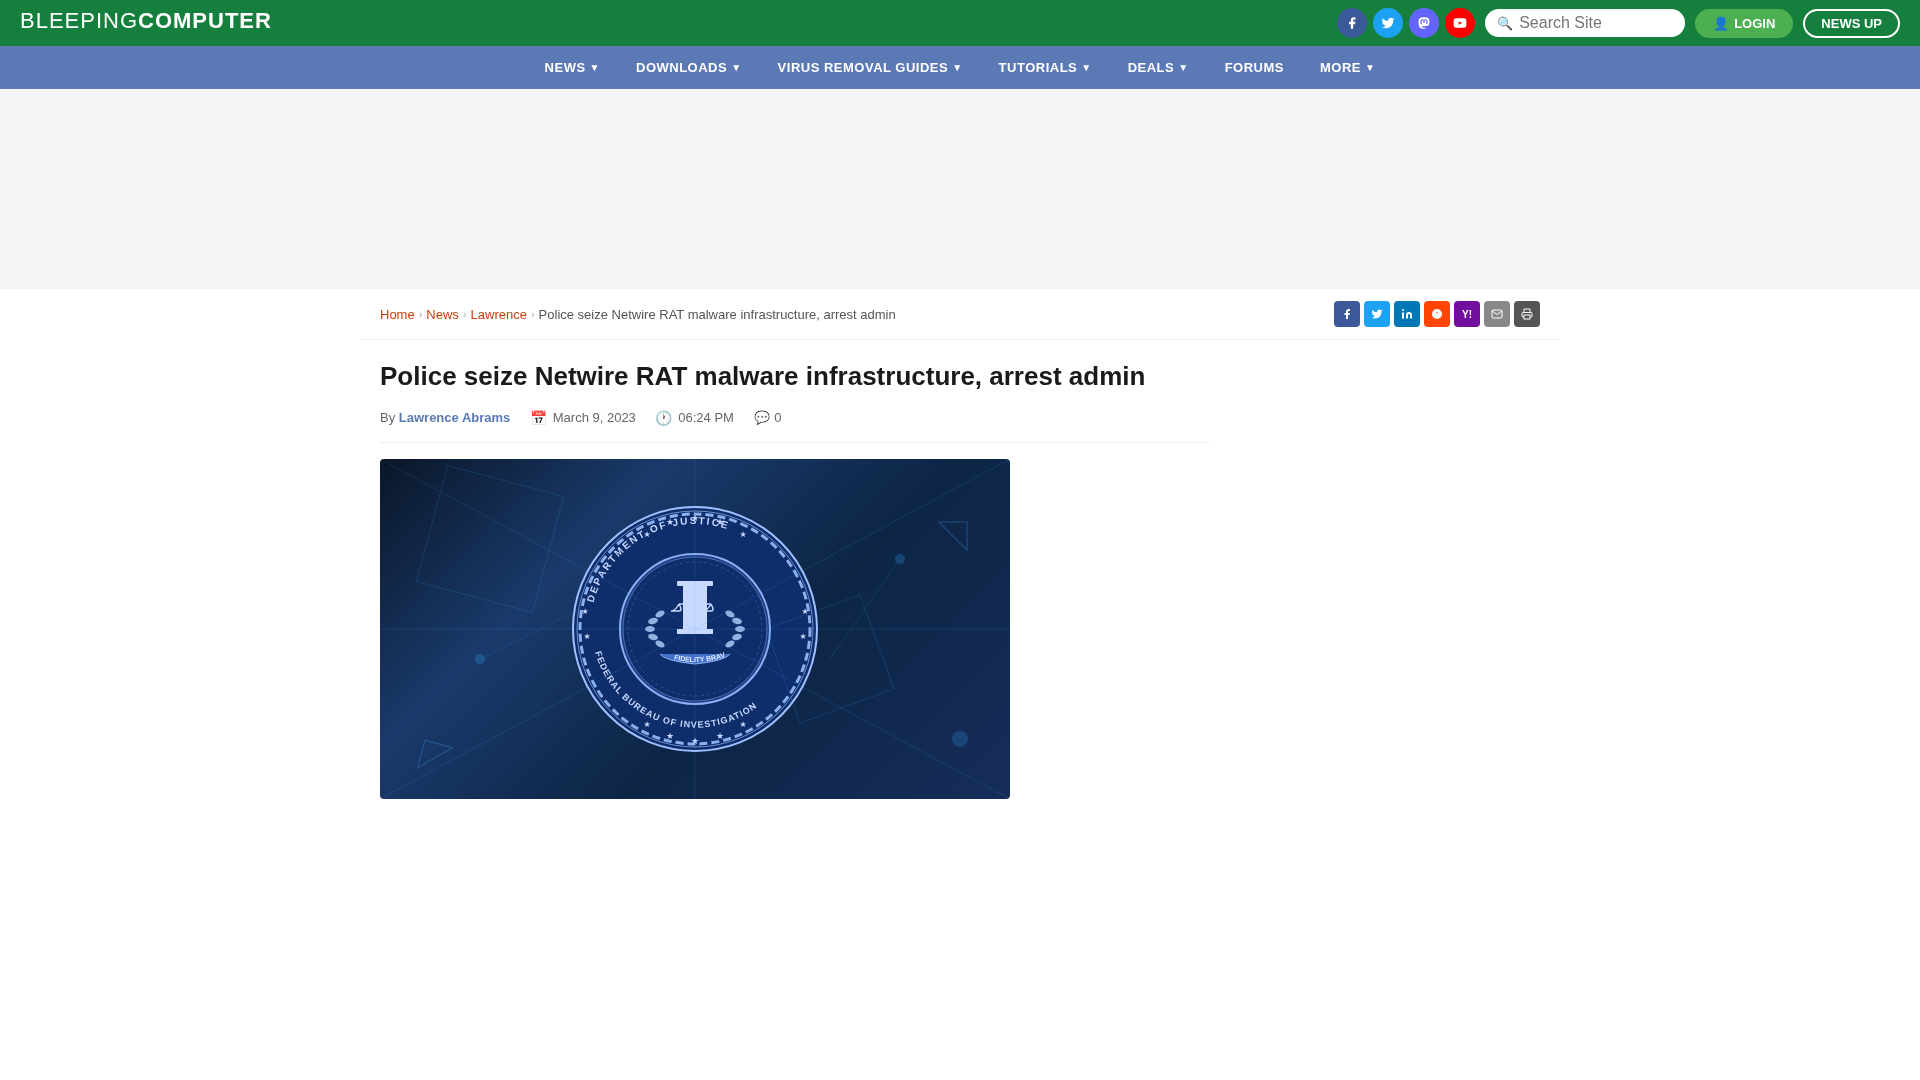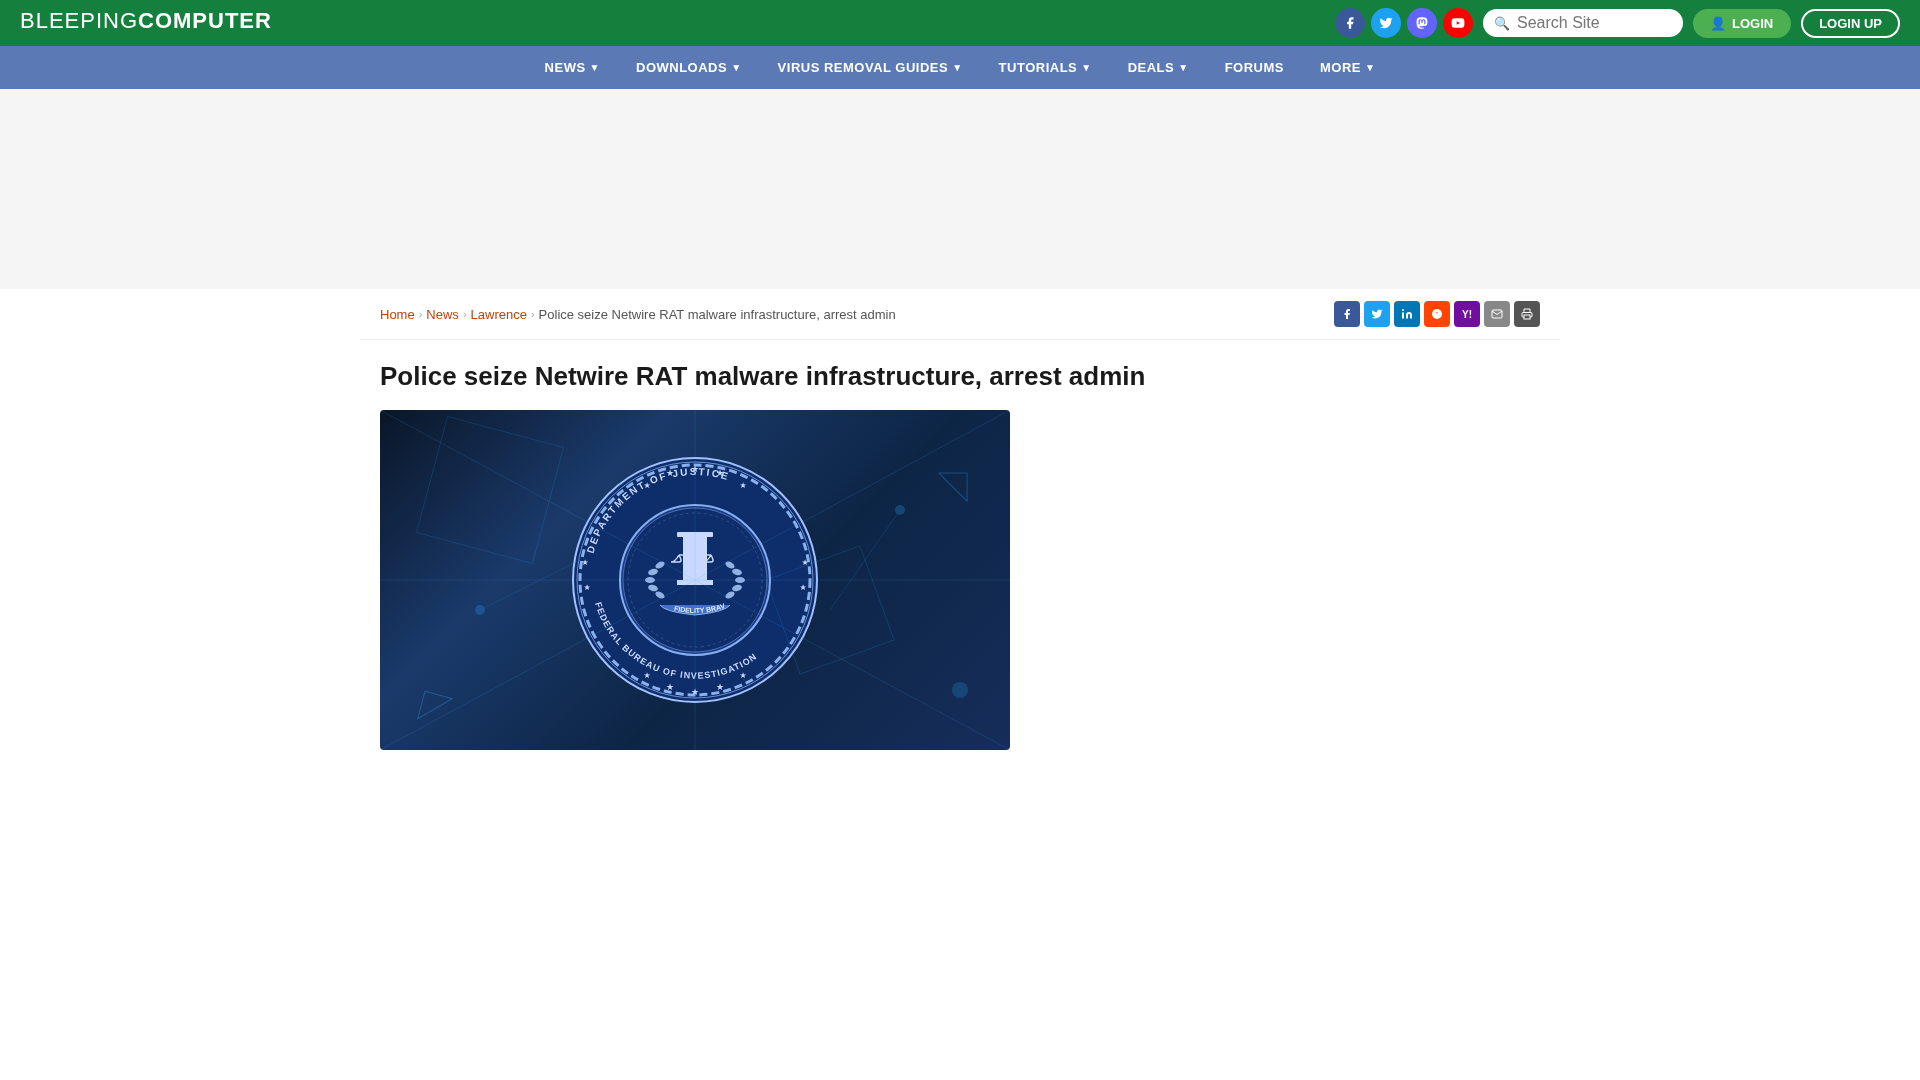--- a/index.html
+++ b/index.html
@@ -272,21 +272,21 @@
     </div>
     <div class="search-box">
       <span class="search-icon-svg">🔍</span>
       <input type="text" placeholder="Search Site" style="">
     </div>
     <button class="btn-login">
       <span>👤</span>
       <span>LOGIN</span>
     </button>
     <button class="btn-signup">
-      <span>LOGIN UP</span>
+      <span>NEWS UP</span>
     </button>
   </div>
 </header>
 
 <nav class="nav">
   <a class="nav-item" href="#">
     <span>NEWS</span>
     <span class="nav-arrow">▼</span>
   </a>
   <a class="nav-item" href="#">
@@ -363,20 +363,35 @@
           <path d="M6 18H4a2 2 0 0 1-2-2v-5a2 2 0 0 1 2-2h16a2 2 0 0 1 2 2v5a2 2 0 0 1-2 2h-2"></path>
           <rect x="6" y="14" width="12" height="8"></rect>
         </svg>
     </button>
   </div>
 </div>
 
 <div class="article-container">
   <main class="article-main">
     <h1 class="article-title">Police seize Netwire RAT malware infrastructure, arrest admin</h1>
+    <div class="article-meta">
+      <span>By <a class="author-link" href="#">Lawrence Abrams</a></span>
+      <span class="meta-item">
+        <span class="meta-icon">📅</span>
+        <span>March 9, 2023</span>
+      </span>
+      <span class="meta-item">
+        <span class="meta-icon">🕐</span>
+        <span>06:24 PM</span>
+      </span>
+      <span class="comment-count">
+        <span>💬</span>
+        <span>0</span>
+      </span>
+    </div>
 
     <div class="article-image">
 
       <svg class="network-bg" viewBox="0 0 630 340" preserveAspectRatio="xMidYMid slice">
 
         <line x1="0" y1="0" x2="630" y2="340" stroke="#4af" stroke-width="0.5"></line>
         <line x1="0" y1="340" x2="630" y2="0" stroke="#4af" stroke-width="0.5"></line>
         <line x1="315" y1="0" x2="315" y2="340" stroke="#4af" stroke-width="0.5"></line>
         <line x1="0" y1="170" x2="630" y2="170" stroke="#4af" stroke-width="0.5"></line>
         <rect x="50" y="20" width="120" height="120" stroke="#3af" stroke-width="0.5" fill="none" transform="rotate(15, 110, 80)"></rect>

